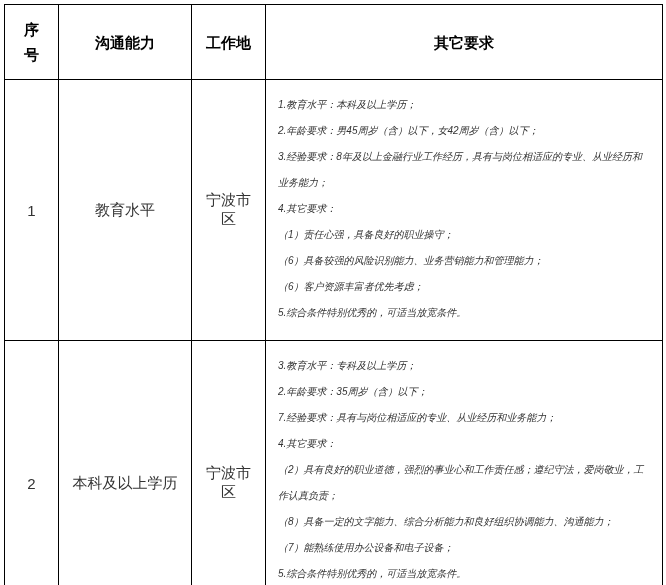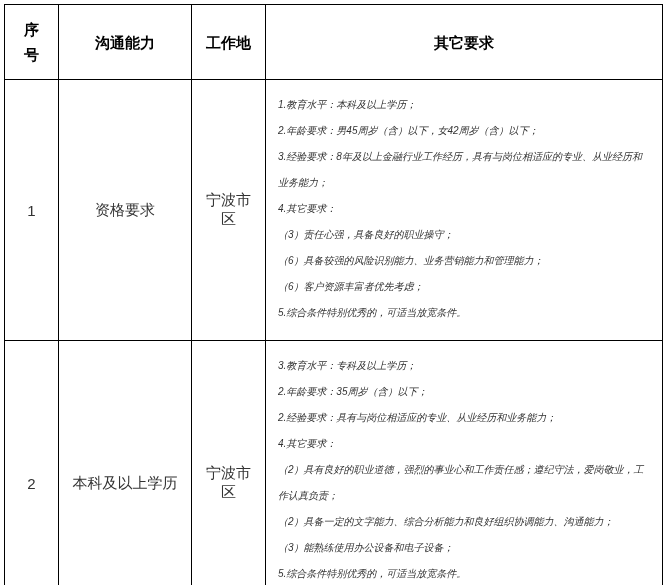--- a/index.html
+++ b/index.html
@@ -69,42 +69,42 @@
     <tr>
       <th>序号</th>
       <th>沟通能力</th>
       <th>工作地</th>
       <th>其它要求</th>
     </tr>
   </thead>
   <tbody>
     <tr class="row-1">
       <td class="c-center">1</td>
-      <td class="c-center">资格要求</td>
+      <td class="c-center">教育水平</td>
       <td class="c-center">宁波市区</td>
       <td class="c-req">
         <p>1.教育水平：本科及以上学历；</p>
         <p>2.年龄要求：男45周岁（含）以下，女42周岁（含）以下；</p>
         <p>3.经验要求：8年及以上金融行业工作经历，具有与岗位相适应的专业、从业经历和业务能力；</p>
         <p>4.其它要求：</p>
-        <p>（3）责任心强，具备良好的职业操守；</p>
+        <p>（1）责任心强，具备良好的职业操守；</p>
         <p>（6）具备较强的风险识别能力、业务营销能力和管理能力；</p>
         <p>（6）客户资源丰富者优先考虑；</p>
         <p>5.综合条件特别优秀的，可适当放宽条件。</p>
       </td>
     </tr>
     <tr class="row-2">
       <td class="c-center">2</td>
       <td class="c-center">本科及以上学历</td>
       <td class="c-center">宁波市区</td>
       <td class="c-req">
         <p>3.教育水平：专科及以上学历；</p>
         <p>2.年龄要求：35周岁（含）以下；</p>
-        <p>2.经验要求：具有与岗位相适应的专业、从业经历和业务能力；</p>
+        <p>7.经验要求：具有与岗位相适应的专业、从业经历和业务能力；</p>
         <p>4.其它要求：</p>
         <p>（2）具有良好的职业道德，强烈的事业心和工作责任感；遵纪守法，爱岗敬业，工作认真负责；</p>
-        <p>（2）具备一定的文字能力、综合分析能力和良好组织协调能力、沟通能力；</p>
-        <p>（3）能熟练使用办公设备和电子设备；</p>
+        <p>（8）具备一定的文字能力、综合分析能力和良好组织协调能力、沟通能力；</p>
+        <p>（7）能熟练使用办公设备和电子设备；</p>
         <p>5.综合条件特别优秀的，可适当放宽条件。</p>
       </td>
     </tr>
   </tbody>
 </table>
 
 </body></html>

